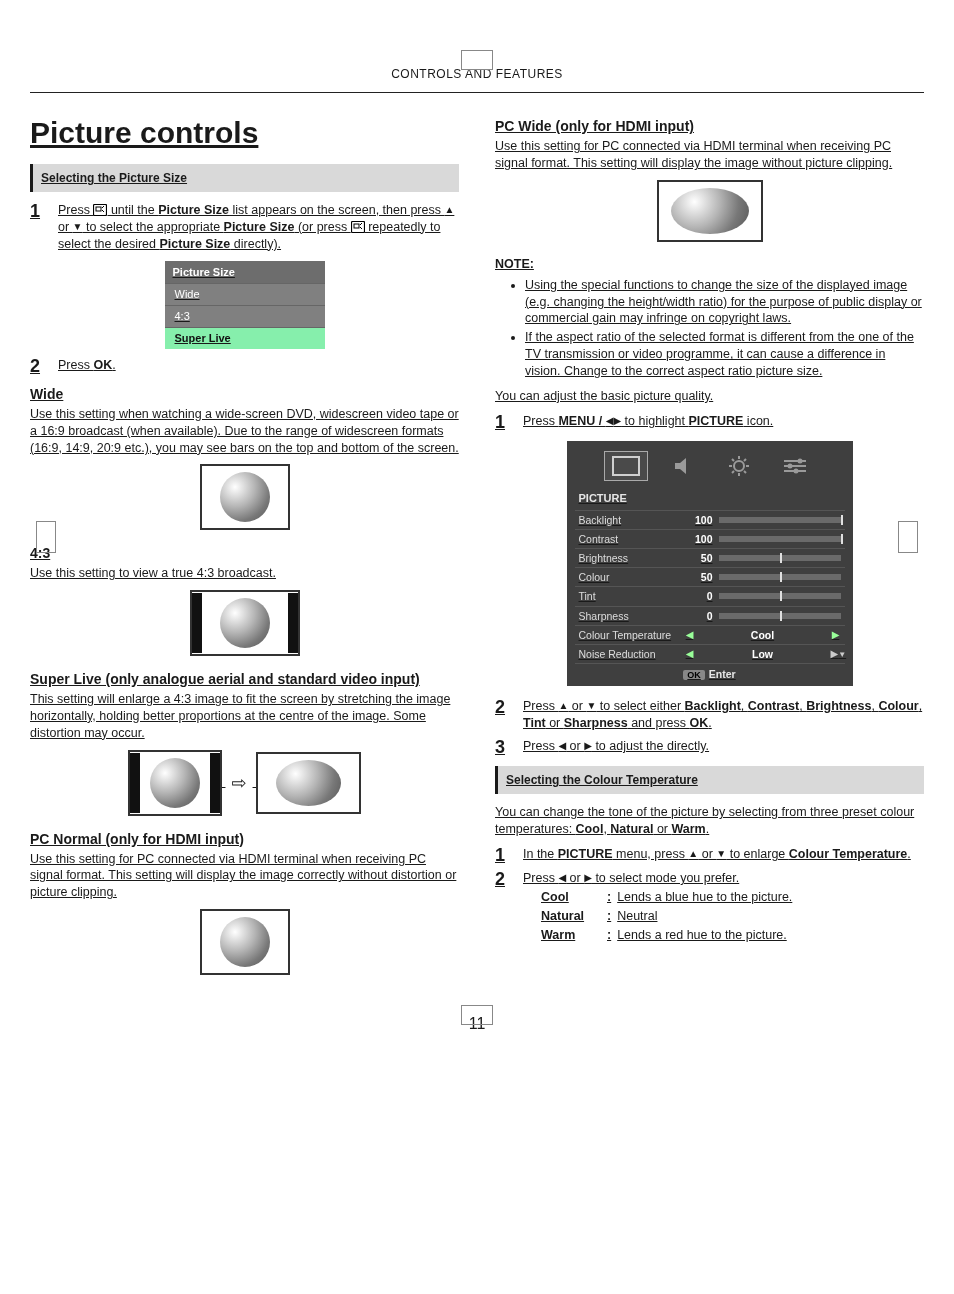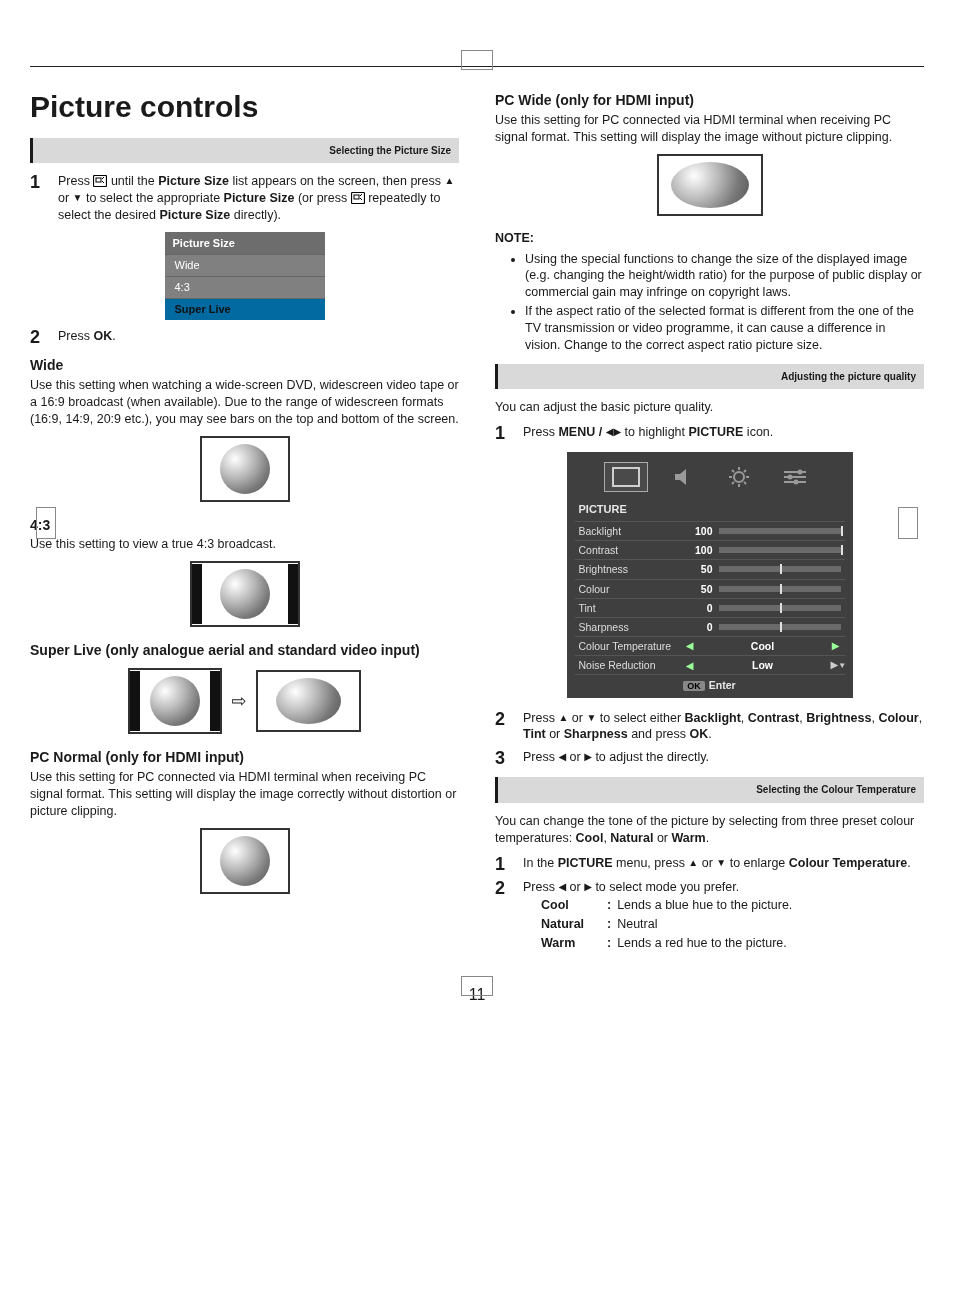--- a/index.html
+++ b/index.html
@@ -23,36 +23,37 @@
     margin-bottom: 10px;
     font-weight: 400;
   }
   .rule {
     border-top: 1px solid #222;
     margin: 0 0 14px 0;
   }
   .cols {
     display: flex;
     gap: 36px;
+    text-decoration: underline;
   }
   .col {
     flex: 1;
     min-width: 0;
   }
   h1.title {
     font-size: 30px;
     font-weight: 800;
     margin: 6px 0 10px 0;
   }
   .section-head {
     background: #d9d9d9;
     border-left: 3px solid #1a1a1a;
     font-weight: 700;
-    font-size: 10px;
-    text-align: right;
+    font-size: 12px;
+    text-align: left;
     padding: 6px 8px;
     margin: 10px 0 10px 0;
   }
   .num-step {
     display: flex;
     gap: 10px;
     margin: 6px 0;
   }
   .num-step .n {
     font-weight: 800;
@@ -129,21 +130,21 @@
     background: #6d6d6d;
     padding: 4px 8px;
     font-weight: 700;
   }
   .osd-psize .row {
     background: #808080;
     padding: 3px 10px;
     border-top: 1px solid #666;
   }
   .osd-psize .row.sel {
-    background: #0369a1;
+    background: #86efac;
     color: #111;
     font-weight: 700;
   }
   
   .osd-picture {
     width: 270px;
     margin: 10px auto 12px auto;
     background: #3f3f3f;
     color: #e6e6e6;
     font-family: Arial, sans-serif;
@@ -223,20 +224,21 @@
   <div class="crop-top">
       <div class="crop-mark h"></div>
     </div>
   <div class="crop-left">
       <div class="crop-mark"></div>
     </div>
   <div class="crop-right">
       <div class="crop-mark"></div>
     </div>
 
+  <div class="header-band">CONTROLS AND FEATURES</div>
   <div class="rule"></div>
 
   <div class="cols">
 
     <div class="col">
 
       <h1 class="title">Picture controls</h1>
 
       <div class="section-head">Selecting the Picture Size</div>
 
@@ -275,20 +277,21 @@
         <span class="sphere-box"><span class="sphere"></span></span>
       </div>
 
       <div class="sub-h">4:3</div>
       <div class="para">Use this setting to view a true 4:3 broadcast.</div>
       <div class="fig">
         <span class="bars-inner"><span class="pillar-l"></span><span class="sphere"></span><span class="pillar-r"></span></span>
       </div>
 
       <div class="sub-h">Super Live (only analogue aerial and standard video input)</div>
+      <div class="para">This setting will enlarge a 4:3 image to fit the screen by stretching the image horizontally, holding better proportions at the centre of the image. Some distortion may occur.</div>
       <div class="fig">
         <span class="bars-inner"><span class="pillar-l"></span><span class="sphere" style="margin:6px 10px"></span><span class="pillar-r"></span></span>
         <span class="arrow-r">⇨</span>
         <span class="sphere-box"><span class="sphere wide"></span></span>
       </div>
 
       <div class="sub-h">PC Normal (only for HDMI input)</div>
       <div class="para">Use this setting for PC connected via HDMI terminal when receiving PC signal format. This setting will display the image correctly without distortion or picture clipping.</div>
       <div class="fig">
         <span class="sphere-box"><span class="sphere"></span></span>
@@ -303,21 +306,20 @@
       <div class="fig">
         <span class="sphere-box"><span class="sphere xwide" style="margin:6px 12px"></span></span>
       </div>
 
       <div class="note-h">NOTE:</div>
       <ul class="bullets">
         <li>Using the special functions to change the size of the displayed image (e.g. changing the height/width ratio) for the purpose of public display or commercial gain may infringe on copyright laws.</li>
         <li>If the aspect ratio of the selected format is different from the one of the TV transmission or video programme, it can cause a difference in vision. Change to the correct aspect ratio picture size.</li>
       </ul>
 
-      <div class="section-head">Adjusting the picture quality</div>
       <div class="para">You can adjust the basic picture quality.</div>
 
       <div class="num-step">
         <div class="n">1</div>
         <div class="t">
           <span>Press </span><span class="bold">MENU / </span><span class="tri-in">◀</span><span class="tri-in">▶</span><span> to highlight </span><span class="bold">PICTURE</span><span> icon.</span>
         </div>
       </div>
 
       <div class="osd-picture">

